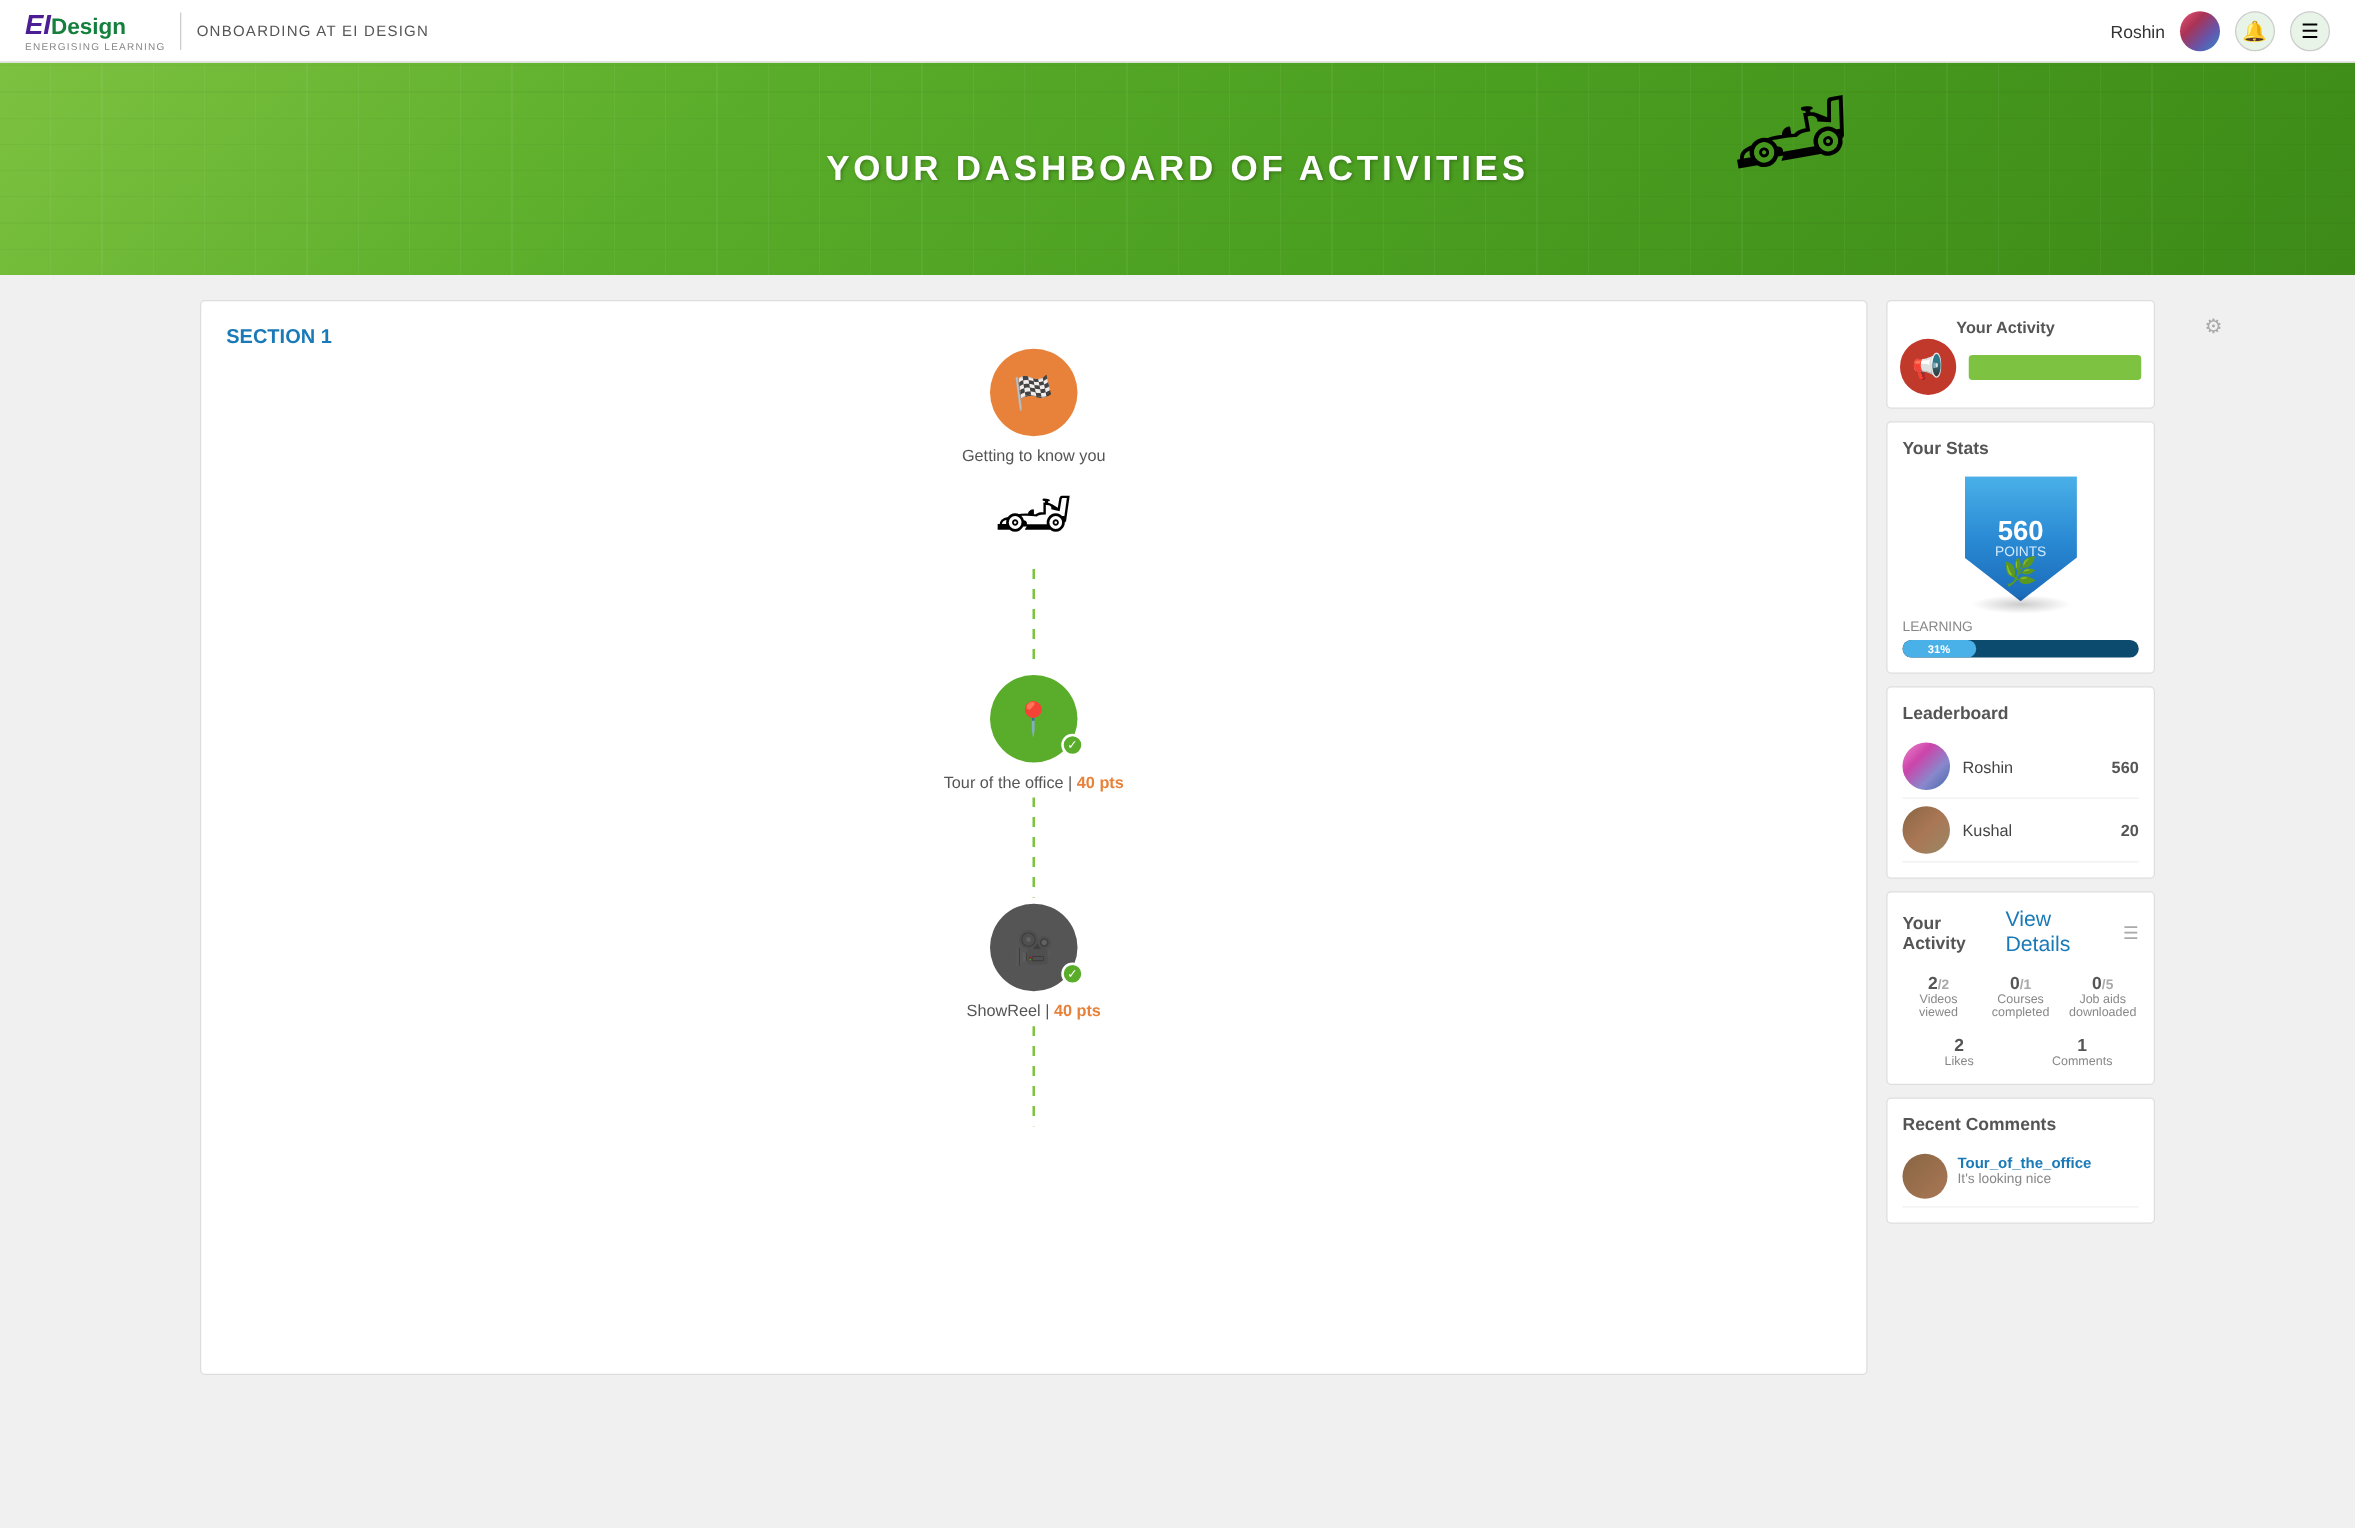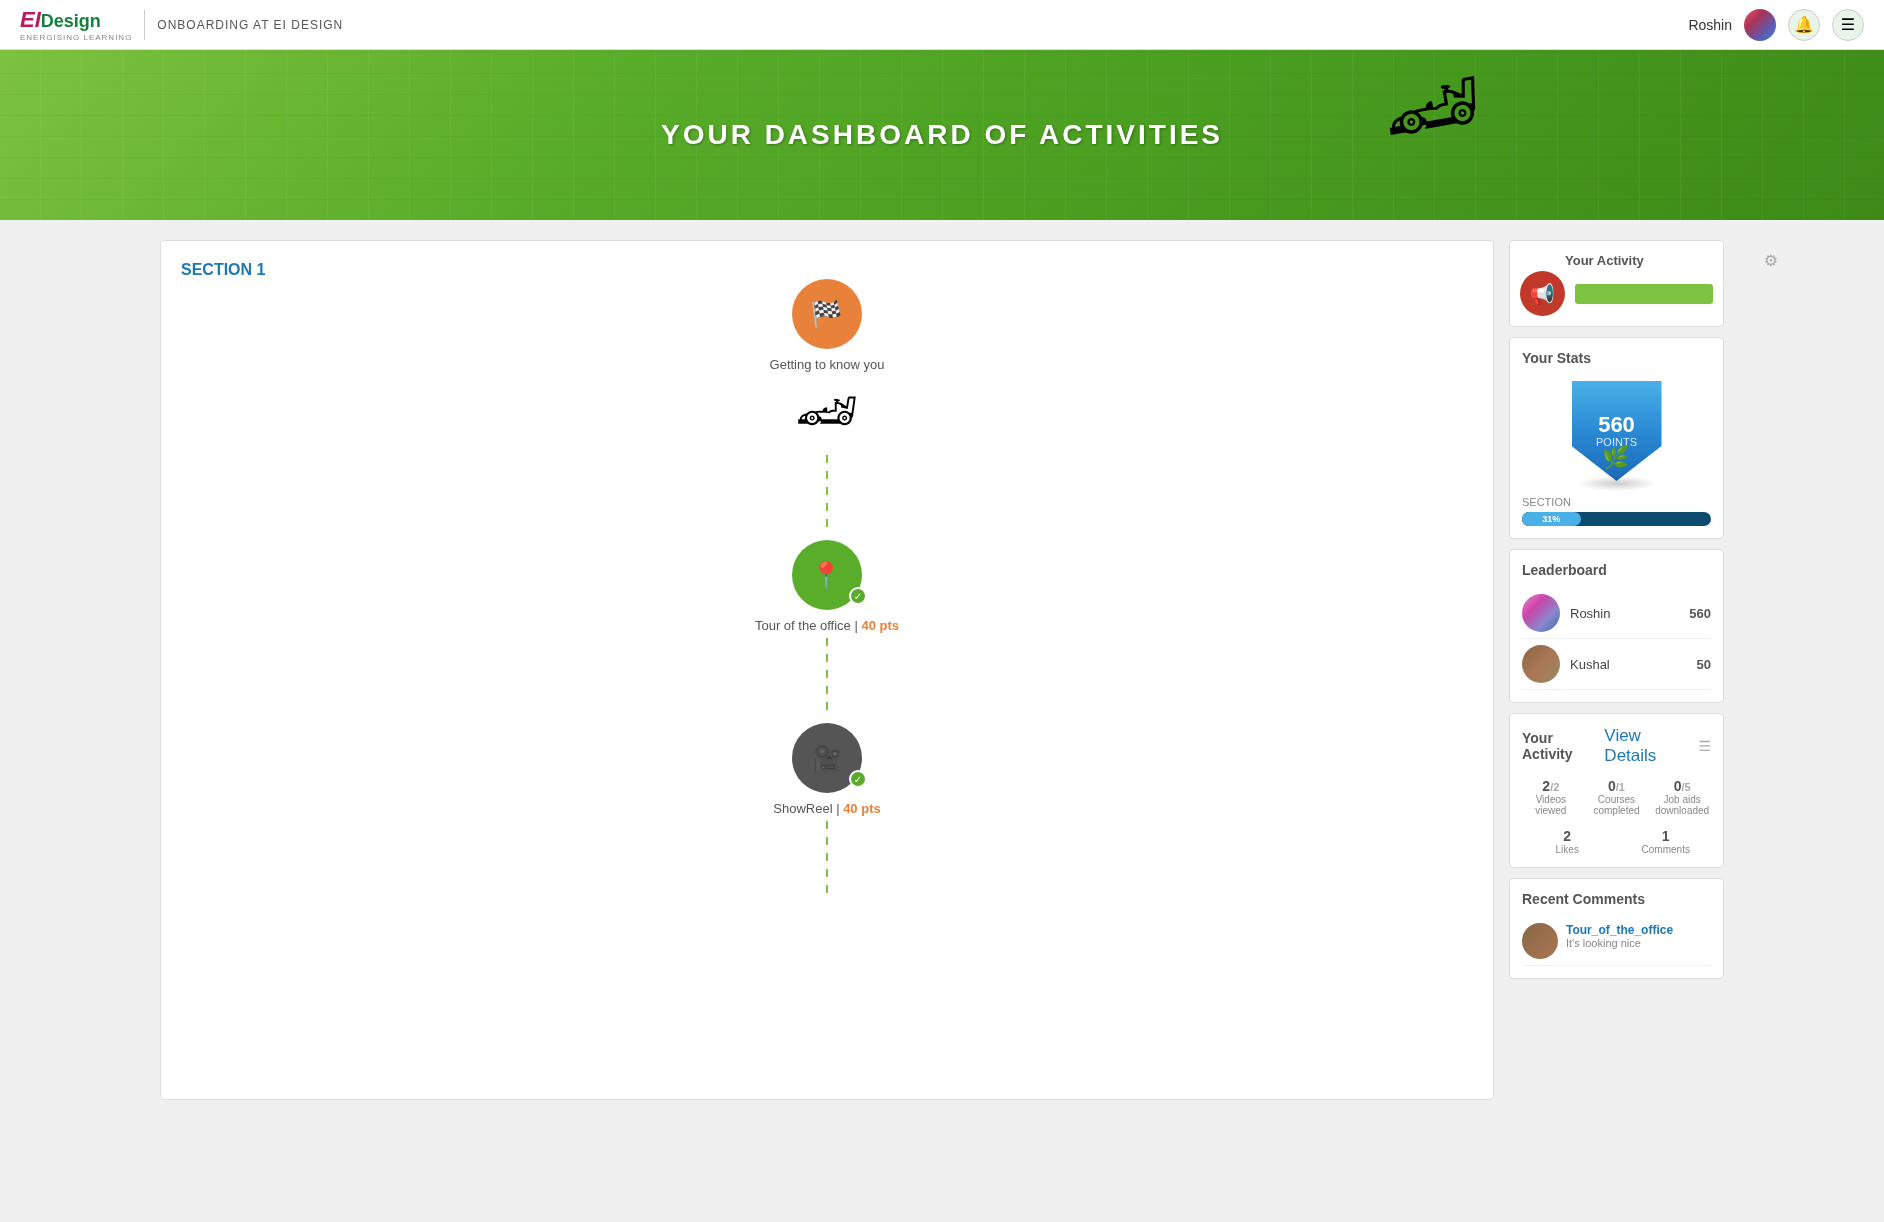--- a/index.html
+++ b/index.html
@@ -117,21 +117,21 @@
     .gear-icon-svg { color: #aaa; font-size: 16px; cursor: pointer; }
     .list-icon { color: #aaa; font-size: 14px; cursor: pointer; }
   </style>
 </head>
 <body>
 
 <div class="header">
   <div class="header-left">
     <div class="logo-brand">
       <div style="display:flex; align-items:baseline; gap:0;">
-        <span style="font-size:22px; font-weight:900; font-style:italic; color:#be185d;">EI</span>
+        <span style="font-size:22px; font-weight:900; font-style:italic; color:#4c1d95;">EI</span>
         <span style="font-size:18px; font-weight:900; color:#15803d;">Design</span>
       </div>
       <span class="logo-tagline">ENERGISING LEARNING</span>
     </div>
     <div class="divider-v"></div>
     <span class="header-title">ONBOARDING AT EI DESIGN</span>
   </div>
   <div class="header-right">
     <span class="user-name">Roshin</span>
     <div class="avatar-circle"></div>
@@ -223,38 +223,38 @@
         <div class="shield-outer">
           <div class="shield">
             <span class="points-text">560</span>
             <span class="points-label">POINTS</span>
           </div>
           <div class="shield-laurel">🌿</div>
           <div class="shield-shadow"></div>
         </div>
       </div>
       <div class="progress-section">
-        <div class="progress-label">SECTION</div>
+        <div class="progress-label">LEARNING</div>
         <div class="progress-bar-bg">
           <div class="progress-bar-fill" style="width:31%;">31%</div>
         </div>
       </div>
     </div>
 
     <div class="leaderboard-card">
       <div class="lb-title">Leaderboard</div>
       <div class="lb-row">
         <div class="lb-avatar roshin-av"></div>
         <span class="lb-name">Roshin</span>
         <span class="lb-score">560</span>
       </div>
       <div class="lb-row">
         <div class="lb-avatar kushal-av"></div>
         <span class="lb-name">Kushal</span>
-        <span class="lb-score">50</span>
+        <span class="lb-score">20</span>
       </div>
     </div>
 
     <div class="activity-card">
       <div class="activity-header">
         <span class="activity-title">Your Activity</span>
         <div style="display:flex;align-items:center;gap:4px;">
           <a class="view-details">View Details</a>
           <span class="list-icon">☰</span>
         </div>

